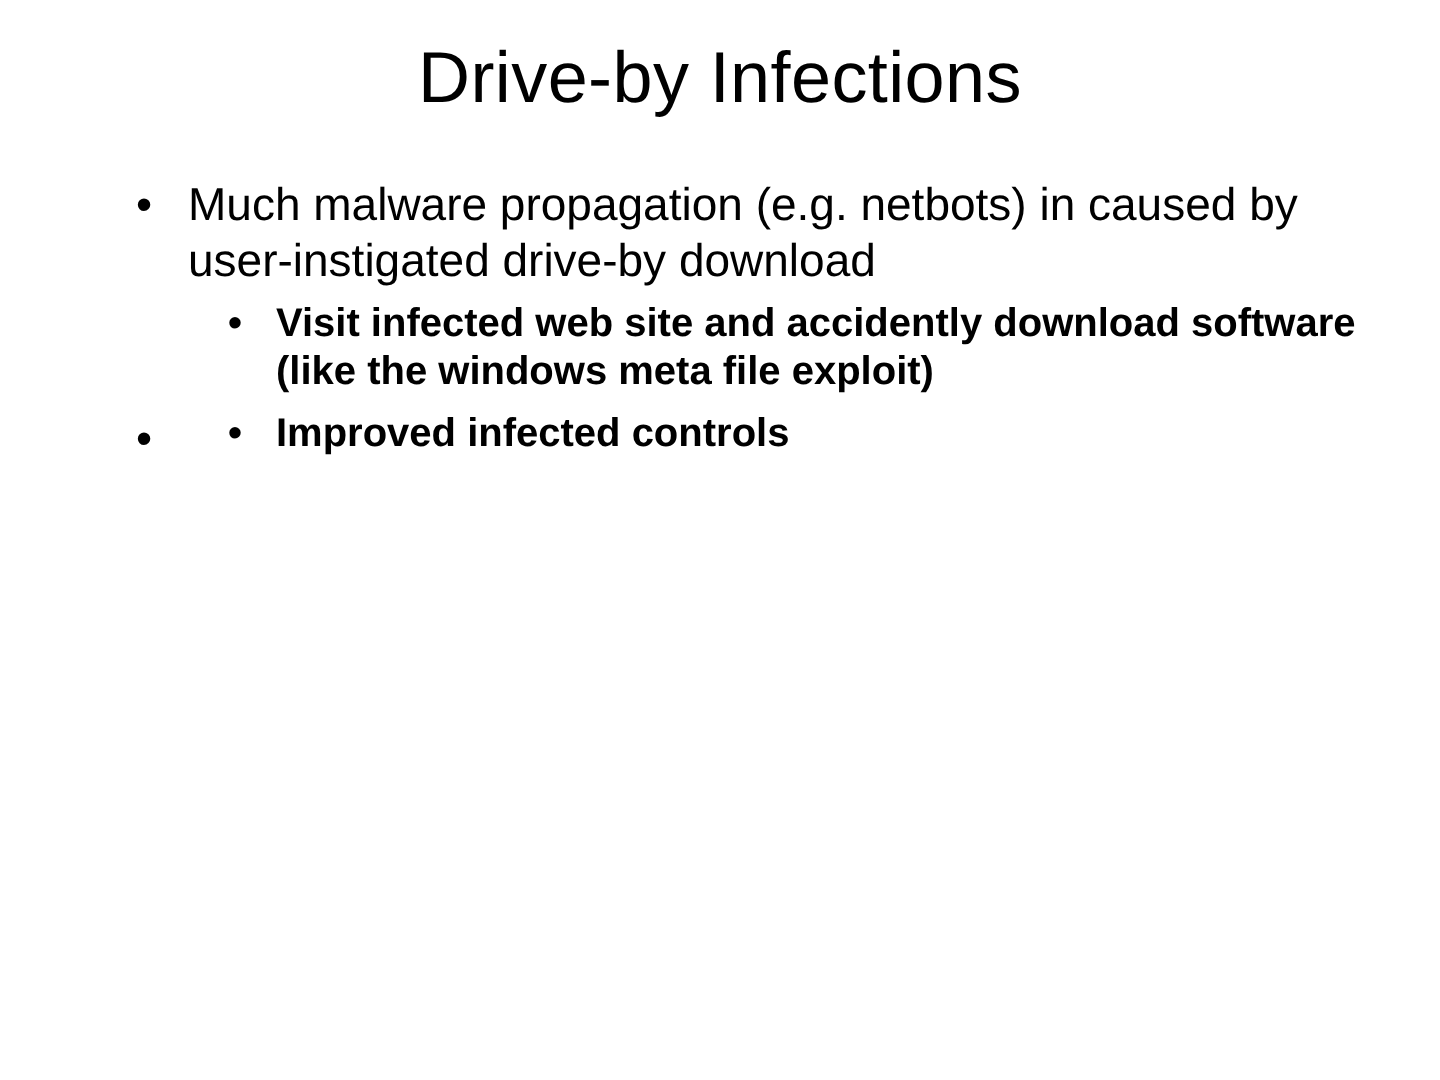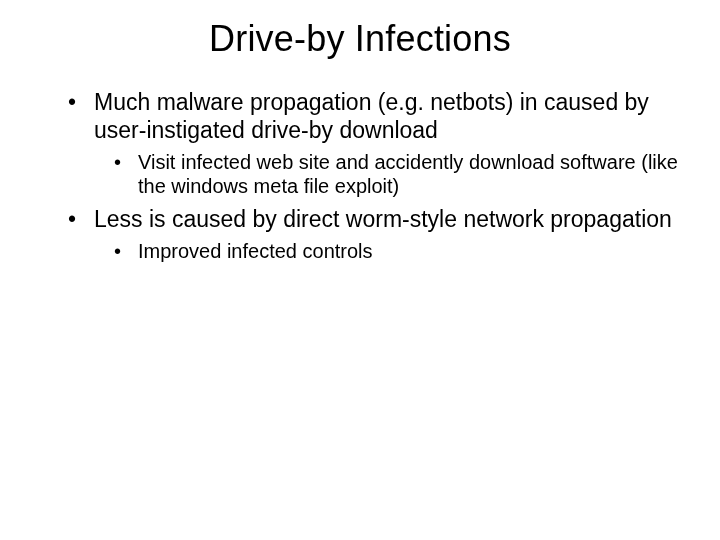--- a/index.html
+++ b/index.html
@@ -39,20 +39,21 @@
       position: absolute;
       left: 0;
       top: 0;
       font-size: 23px;
     }
     ul.level2 {
       list-style: none;
       padding-left: 20px;
       margin-top: 6px;
       margin-bottom: 4px;
+      font-weight: bold;
     }
     ul.level2 > li {
       font-size: 20px;
       line-height: 1.22;
       margin-bottom: 4px;
       position: relative;
       padding-left: 24px;
     }
     ul.level2 > li::before {
       content: "•";
@@ -71,21 +72,20 @@
   <ul class="level1">
     <li>
       <span>Much malware propagation (e.g. netbots) in caused by user-instigated drive-by download</span>
       <ul class="level2">
         <li>
           <span>Visit infected web site and accidently download software (like the windows meta file exploit)</span>
         </li>
       </ul>
     </li>
     <li>
-      <span>Less is caused by direct worm-style network propagation</span>
       <ul class="level2">
         <li>
           <span>Improved infected controls</span>
         </li>
       </ul>
     </li>
   </ul>
 </div>
 
 </body></html>

